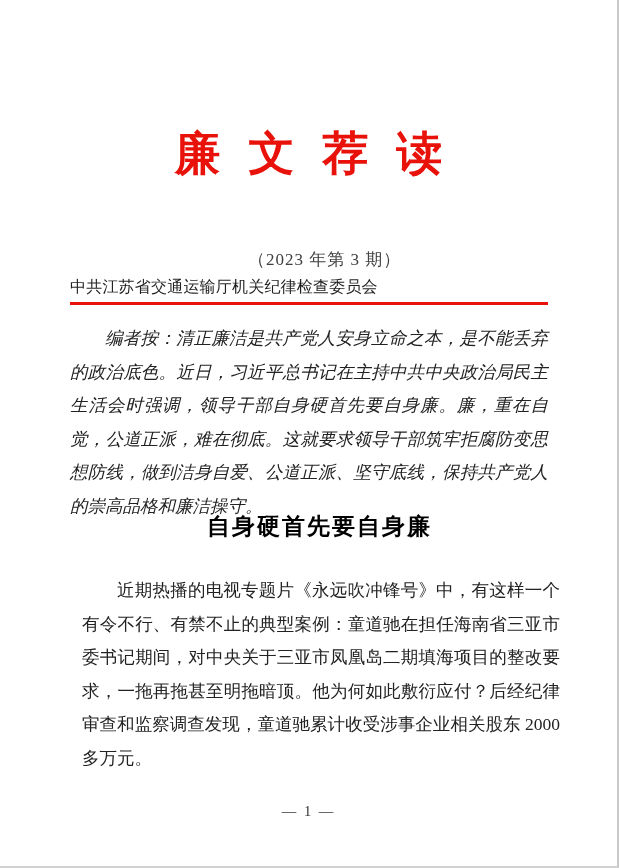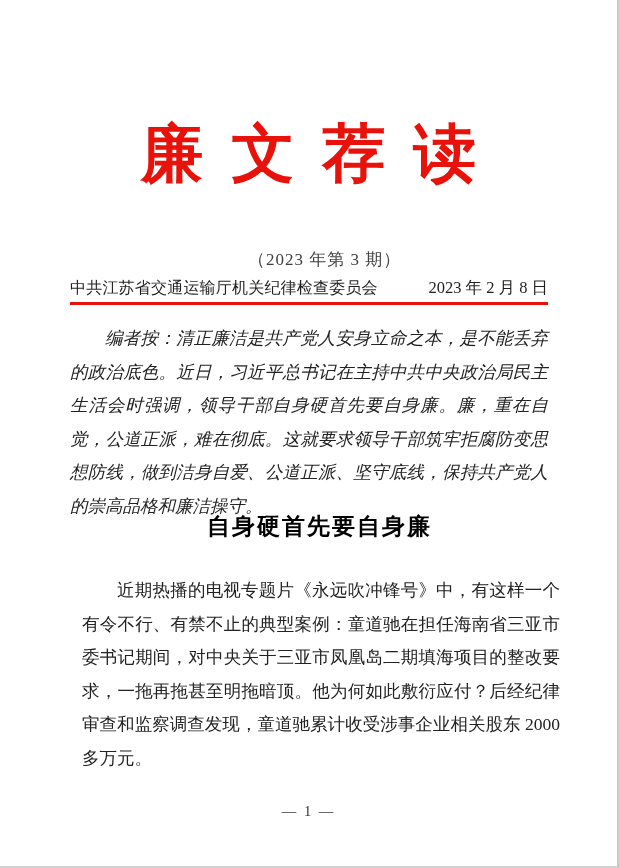--- a/index.html
+++ b/index.html
@@ -20,21 +20,21 @@
     overflow: hidden;
   }
 
   
   .doc-title {
     position: absolute;
     top: 118px;
     left: 0;
     width: 100%;
     text-align: center;
-    font-size: 63px;
+    font-size: 46px;
     line-height: 72px;
     font-weight: bold;
     color: #e8120b;
     letter-spacing: 28px;
     padding-left: 28px; 
     box-sizing: border-box;
     white-space: nowrap;
   }
 
   
@@ -135,21 +135,20 @@
 <body>
 
 <div class="page">
 
   <div class="doc-title" style="color: rgb(232, 18, 11);">廉文荐读</div>
 
   <div class="issue-line">（2023 年第 3 期）</div>
 
   <div class="masthead-row">
     <span class="issuer">中共江苏省交通运输厅机关纪律检查委员会</span>
-    <span class="issue-date">2023 年 2 月 8 日</span>
   </div>
 
   <div class="red-rule" style="background-color: rgb(232, 18, 11);"></div>
 
   <p class="editor-note">编者按：清正廉洁是共产党人安身立命之本，是不能丢弃的政治底色。近日，习近平总书记在主持中共中央政治局民主生活会时强调，领导干部自身硬首先要自身廉。廉，重在自觉，公道正派，难在彻底。这就要求领导干部筑牢拒腐防变思想防线，做到洁身自爱、公道正派、坚守底线，保持共产党人的崇高品格和廉洁操守。</p>
 
   <h2 class="article-title">自身硬首先要自身廉</h2>
 
   <p class="article-body">近期热播的电视专题片《永远吹冲锋号》中，有这样一个有令不行、有禁不止的典型案例：童道驰在担任海南省三亚市委书记期间，对中央关于三亚市凤凰岛二期填海项目的整改要求，一拖再拖甚至明拖暗顶。他为何如此敷衍应付？后经纪律审查和监察调查发现，童道驰累计收受涉事企业相关股东 2000 多万元。</p>
 

